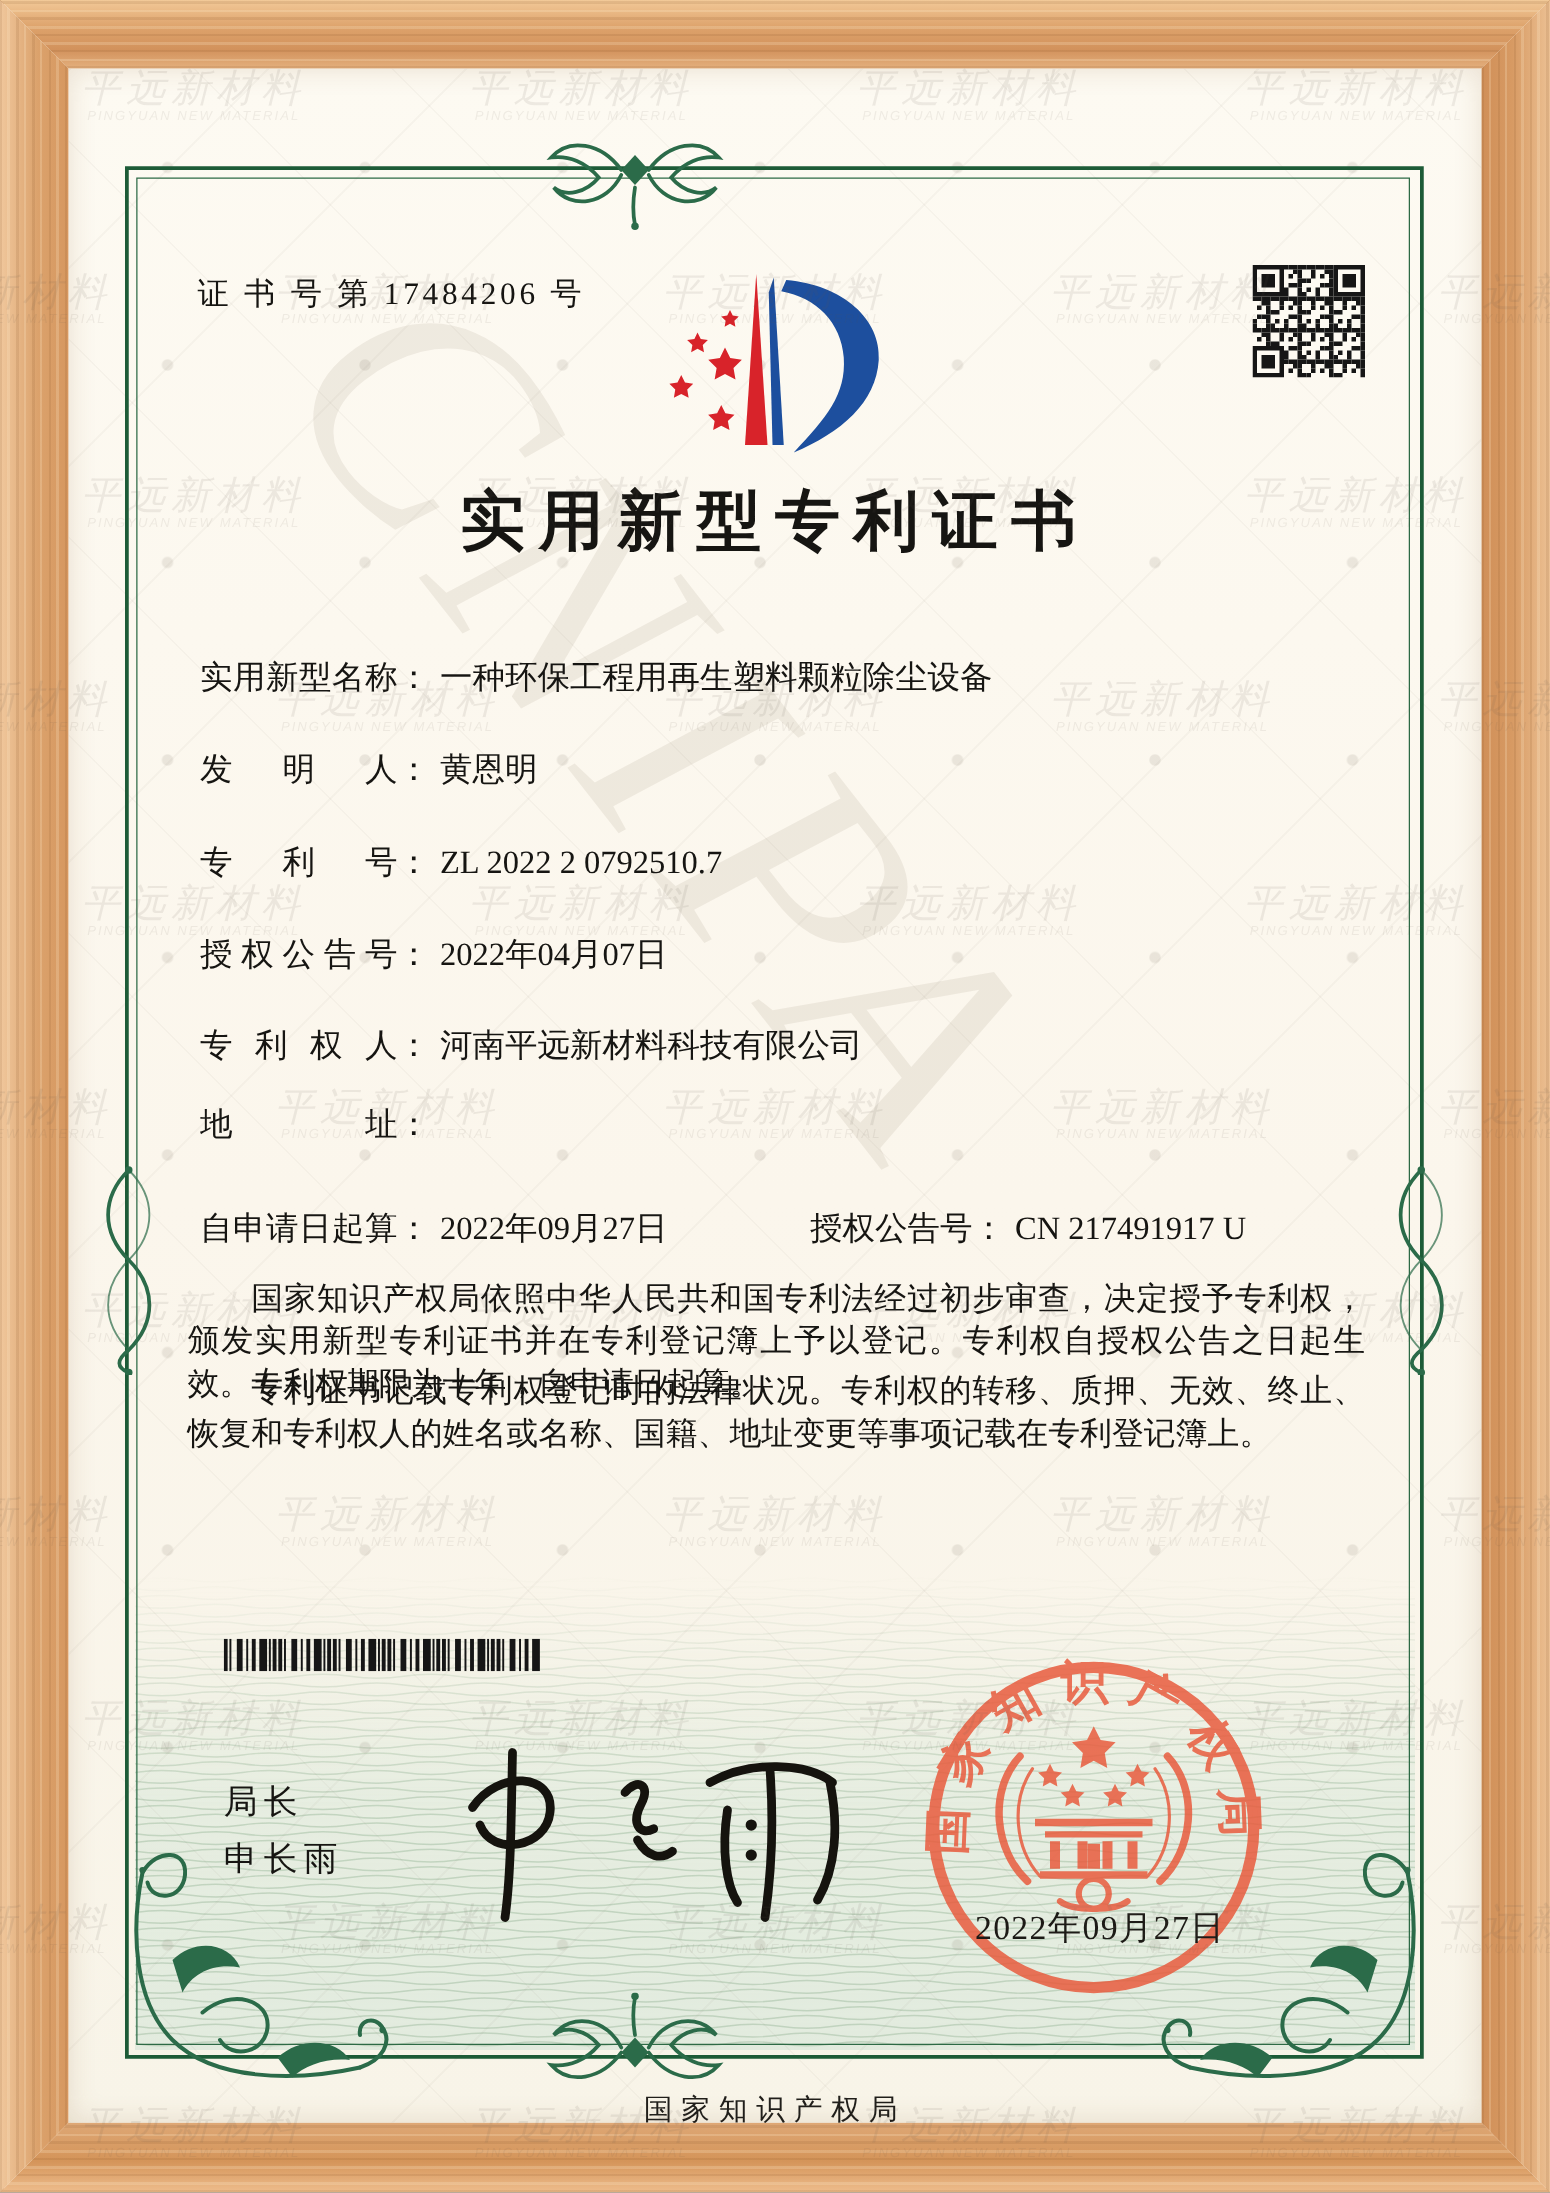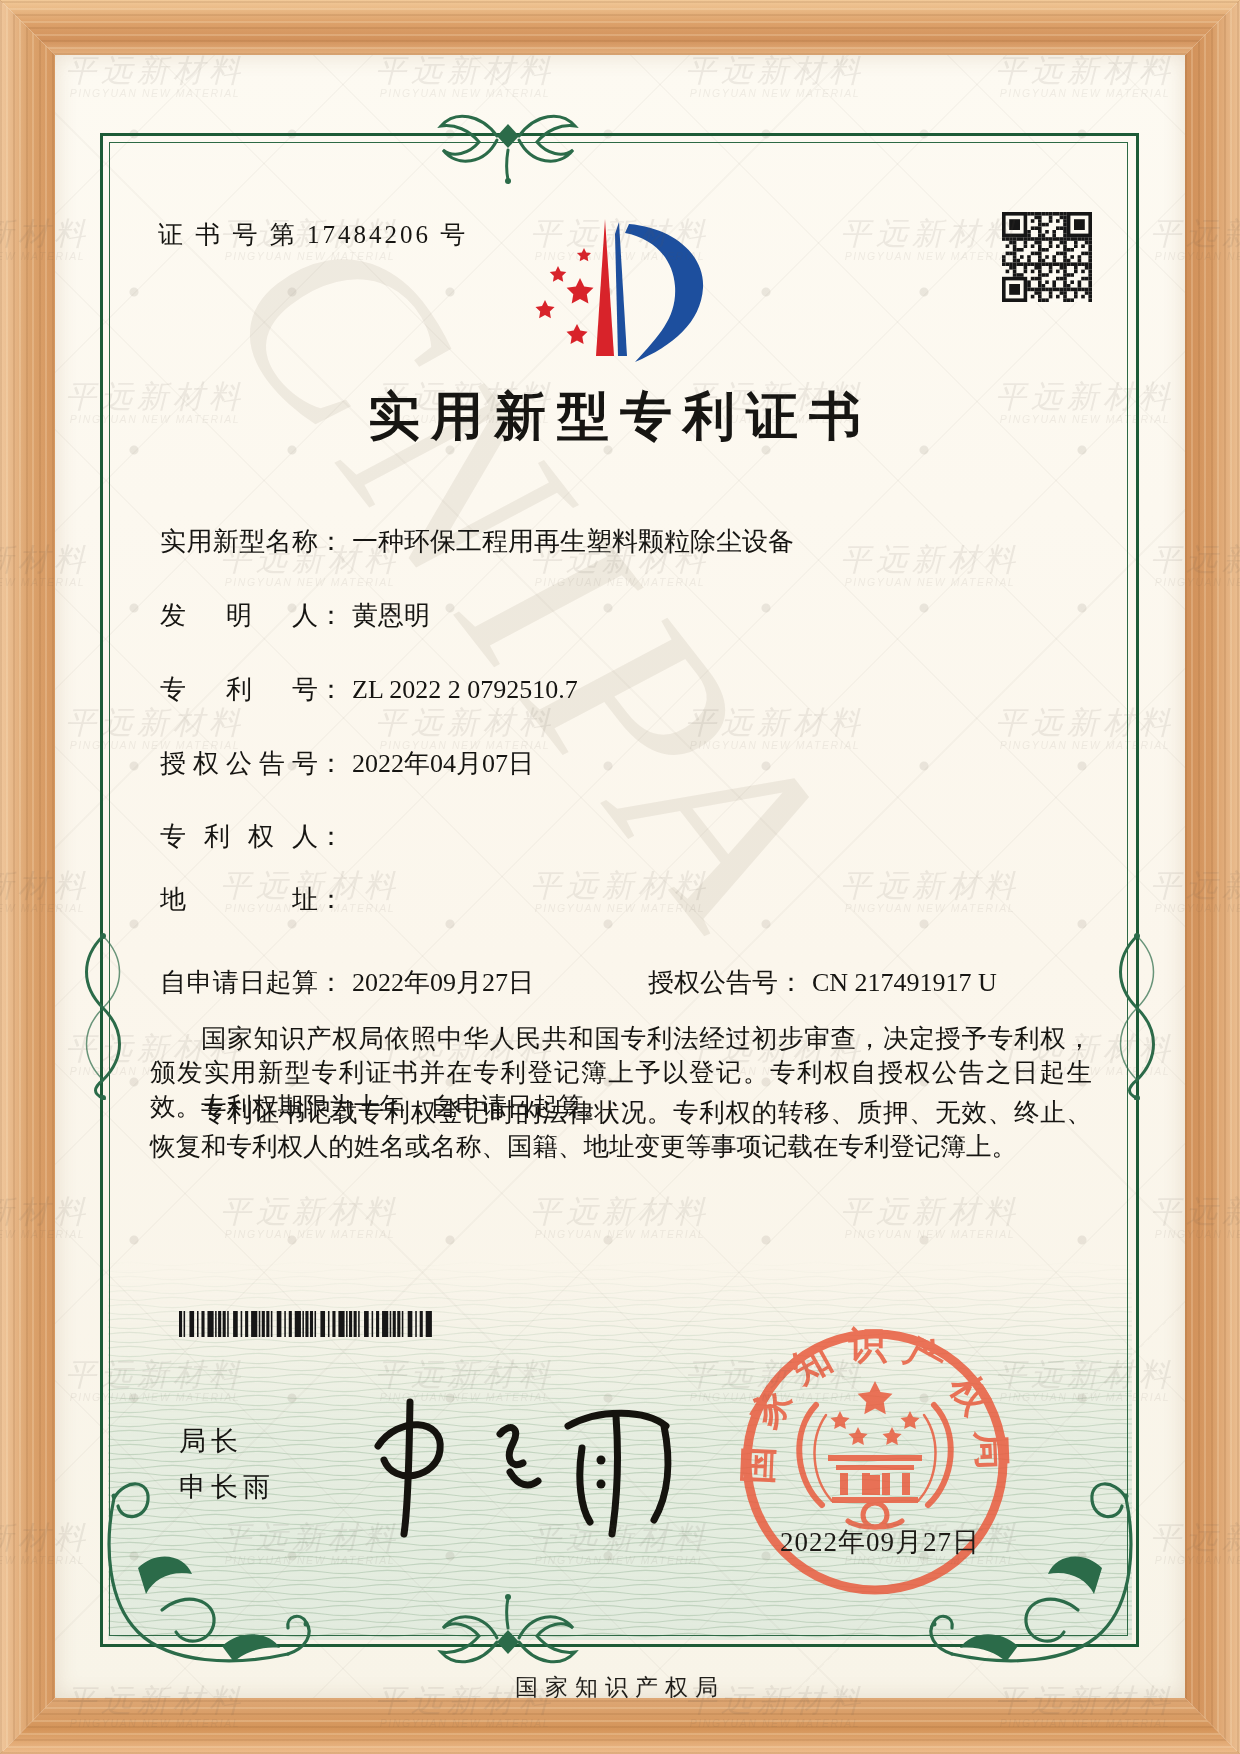--- a/index.html
+++ b/index.html
@@ -508,20 +508,21 @@
     <span class="val">ZL 2022 2 0792510.7</span>
   </div>
   <div class="row" style="top:746px">
     <span class="lab">授权公告号</span>
       <span class="colon">：</span>
     <span class="val">2022年04月07日</span>
   </div>
   <div class="row" style="top:819px">
     <span class="lab">专利权人</span>
       <span class="colon">：</span>
+    <span class="val">河南平远新材料科技有限公司</span>
   </div>
   <div class="row row-addr" style="top:882px">
     <span class="lab">地址</span>
       <span class="colon">：</span>
   </div>
   <div class="row" style="top:965px;width:950px">
     <div class="grant-group">
       <span class="lab">自申请日起算</span>
         <span class="colon">：</span>
       <span class="val">2022年09月27日</span>

